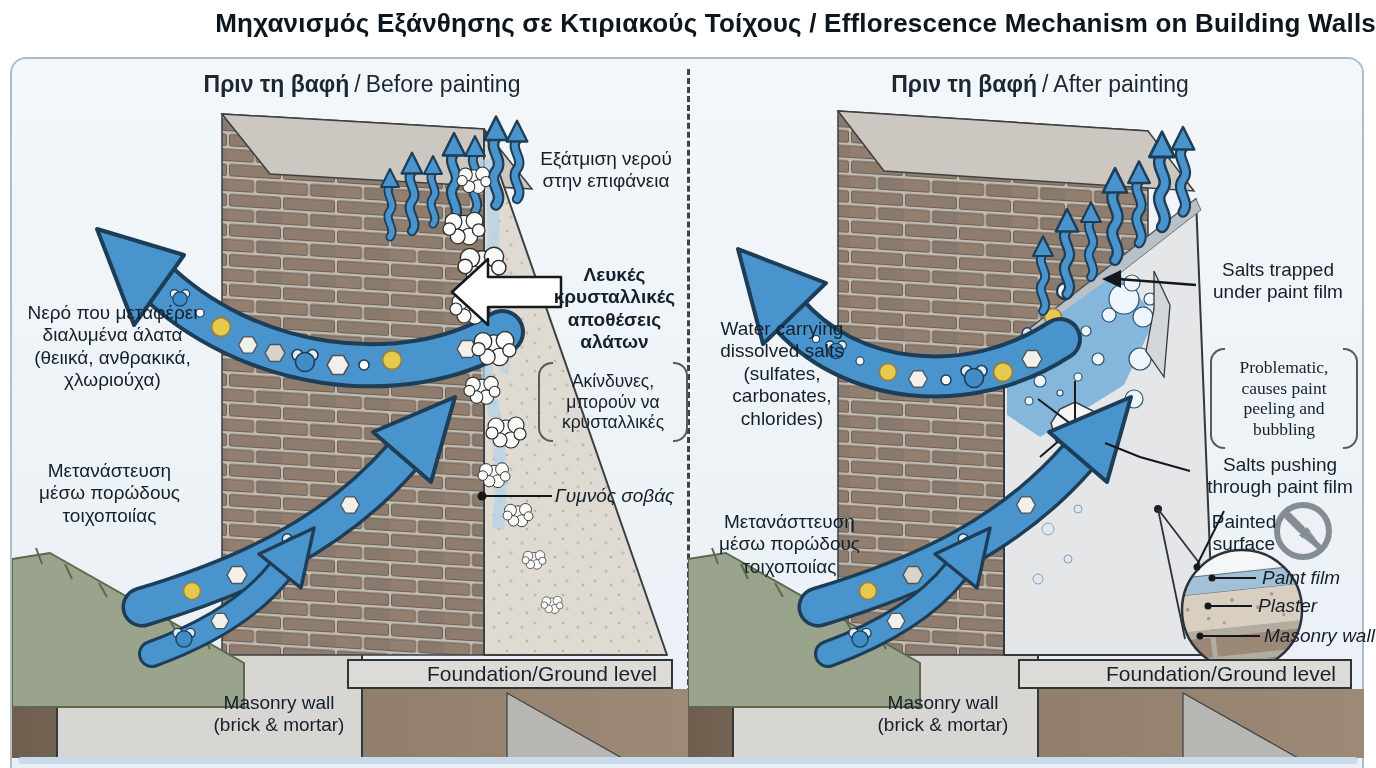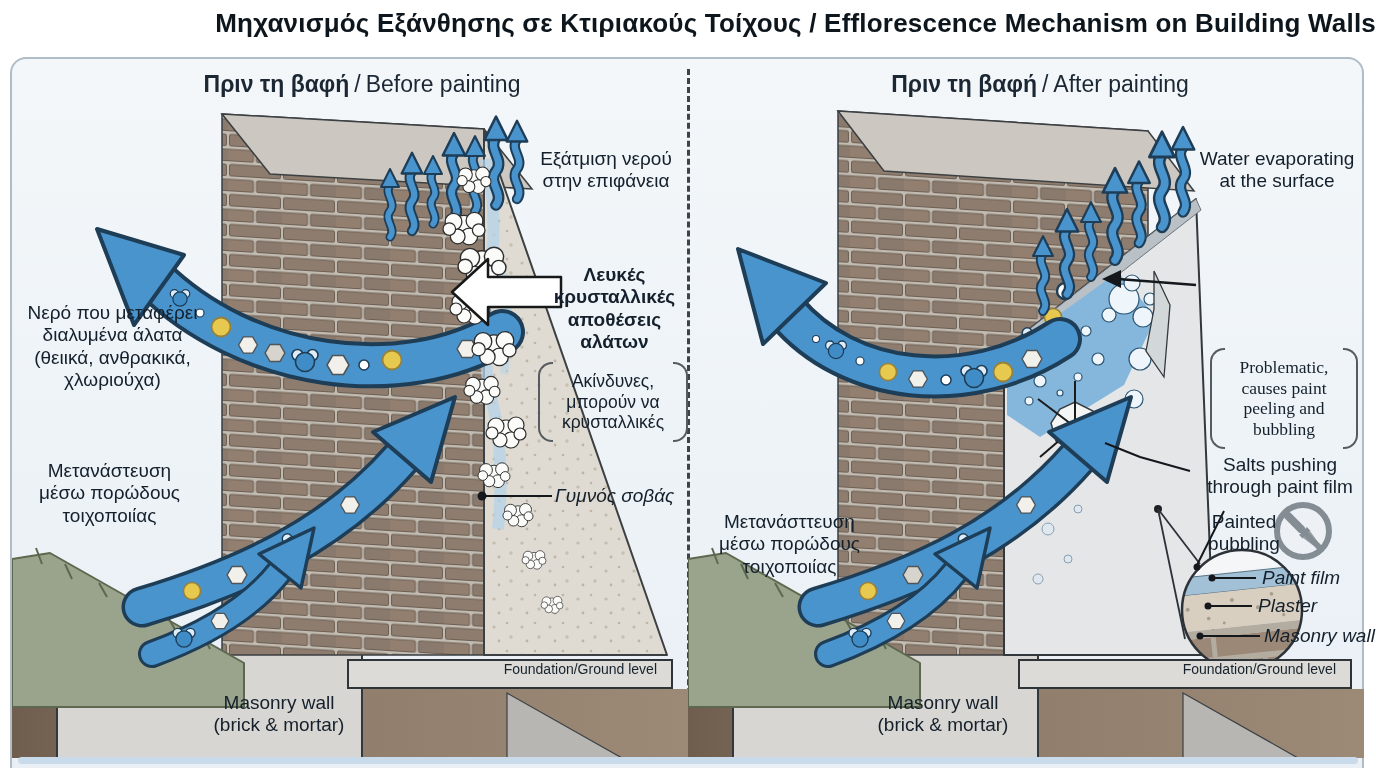--- a/index.html
+++ b/index.html
@@ -18,21 +18,21 @@
   .lbl{position:absolute;font-size:19px;line-height:1.18;text-align:center;color:#14202b;}
   .left{text-align:left;font-style:italic;}
   .boldlbl{font-weight:bold;}
   .bracket{position:absolute;font-size:17.5px;line-height:1.18;text-align:center;color:#14202b;
            padding:9px 17px;box-sizing:border-box;}
   .bracket::before{content:"";position:absolute;left:0;top:0;bottom:0;width:13px;
            border:2.5px solid #565b60;border-right:none;border-radius:14px 0 0 14px;}
   .bracket::after{content:"";position:absolute;right:0;top:0;bottom:0;width:13px;
            border:2.5px solid #565b60;border-left:none;border-radius:0 14px 14px 0;}
   .bar{position:absolute;height:30px;background:#dcdbd7;border:2px solid #2f3438;box-sizing:border-box;
-       display:flex;align-items:flex-start;justify-content:flex-end;padding-right:14px;font-size:14px;color:#16222c;}
+       display:flex;align-items:center;justify-content:flex-end;padding-right:14px;font-size:21px;color:#16222c;}
 </style>
 </head>
 <body>
 
 <div class="stage">
 
   <svg width="0" height="0" style="position:absolute">
     <defs>
       <pattern id="bricks" width="54" height="30" patternUnits="userSpaceOnUse" patternTransform="skewY(3.5)">
         <rect width="54" height="30" fill="#c2bbb1"></rect>
@@ -318,25 +318,26 @@
     <div class="lbl boldlbl" style="left:530px;top:205px;width:145px;">Λευκές κρυσταλλικές αποθέσεις αλάτων</div>
     <div class="bracket" style="left:526px;top:303px;width:150px;">Ακίνδυνες, μπορούν να κρυσταλλικές</div>
     <div class="lbl left" style="left:543px;top:426px;width:125px;">Γυμνός σοβάς</div>
     <div class="lbl" style="left:8px;top:243px;width:185px;">Νερό που μεταφέρει διαλυμένα άλατα (θειικά, ανθρακικά, χλωριούχα)</div>
     <div class="lbl" style="left:15px;top:401px;width:165px;">Μετανάστευση μέσω πορώδους τοιχοποιίας</div>
     <div class="bar" style="left:335px;top:600px;width:326px;">
         <span>Foundation/Ground level</span>
       </div>
     <div class="lbl" style="left:187px;top:633px;width:160px;">Masonry wall (brick &amp; mortar)</div>
 
-    <div class="lbl" style="left:1180px;top:89px;width:170px;">Water evaporating at the surface</div>
+    <div class="lbl" style="left:1186px;top:200px;width:160px;">Salts trapped under paint film</div>
     <div class="bracket" style="left:1198px;top:289px;width:148px;font-family:Liberation Serif, serif;">Problematic, causes paint peeling and bubbling</div>
     <div class="lbl" style="left:1180px;top:395px;width:176px;">Salts pushing through paint film</div>
+    <div class="lbl" style="left:690px;top:259px;width:160px;">Water carrying dissolved salts (sulfates, carbonates, chlorides)</div>
     <div class="lbl" style="left:690px;top:420px;width:175px;margin-top:32px;">Μετανάσττευση μέσω πορώδους τοιχοποιίας</div>
-    <div class="lbl" style="left:1186px;top:452px;width:92px;">Painted bubbling</div>
+    <div class="lbl" style="left:1186px;top:452px;width:92px;">Painted surface</div>
     <div class="lbl left" style="left:1250px;top:508px;width:110px;">Paint film</div>
     <div class="lbl left" style="left:1246px;top:536px;width:110px;">Plaster</div>
     <div class="lbl left" style="left:1252px;top:566px;width:120px;">Masonry wall</div>
     <div class="bar" style="left:1006px;top:600px;width:334px;">
         <span>Foundation/Ground level</span>
       </div>
     <div class="lbl" style="left:851px;top:633px;width:160px;">Masonry wall (brick &amp; mortar)</div>
   </div>
 
   <div class="bottom-strip"></div>

